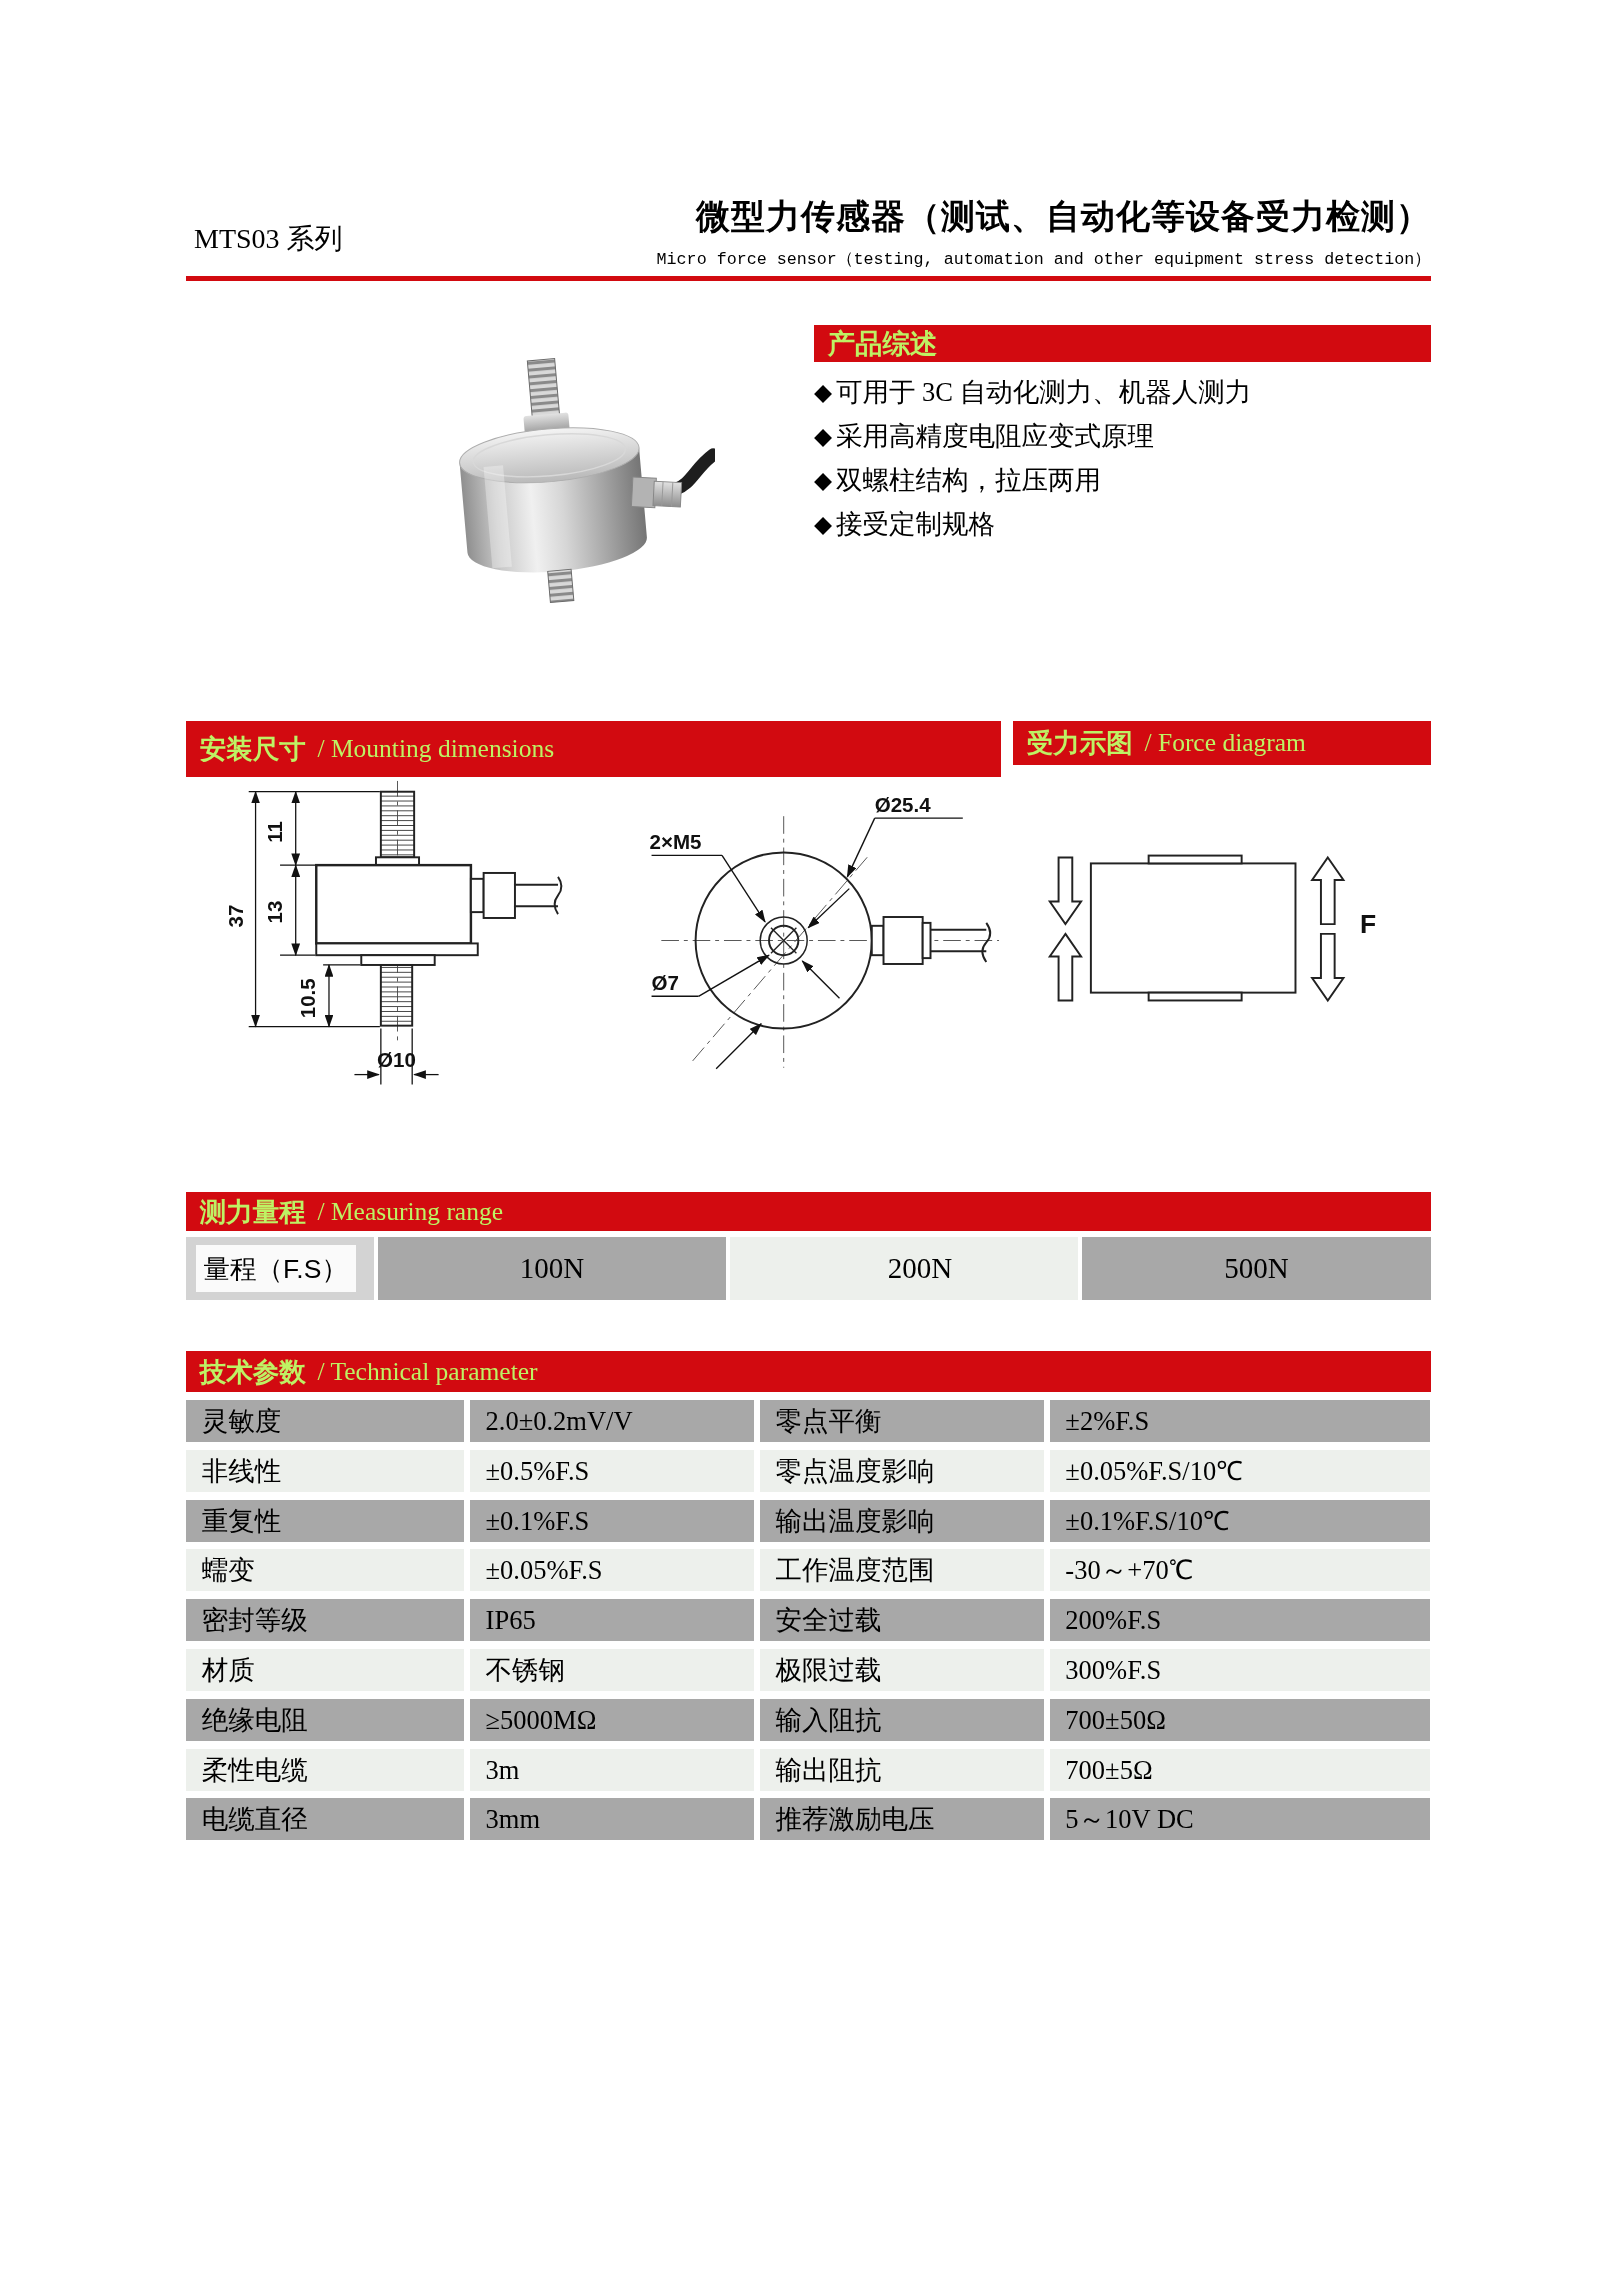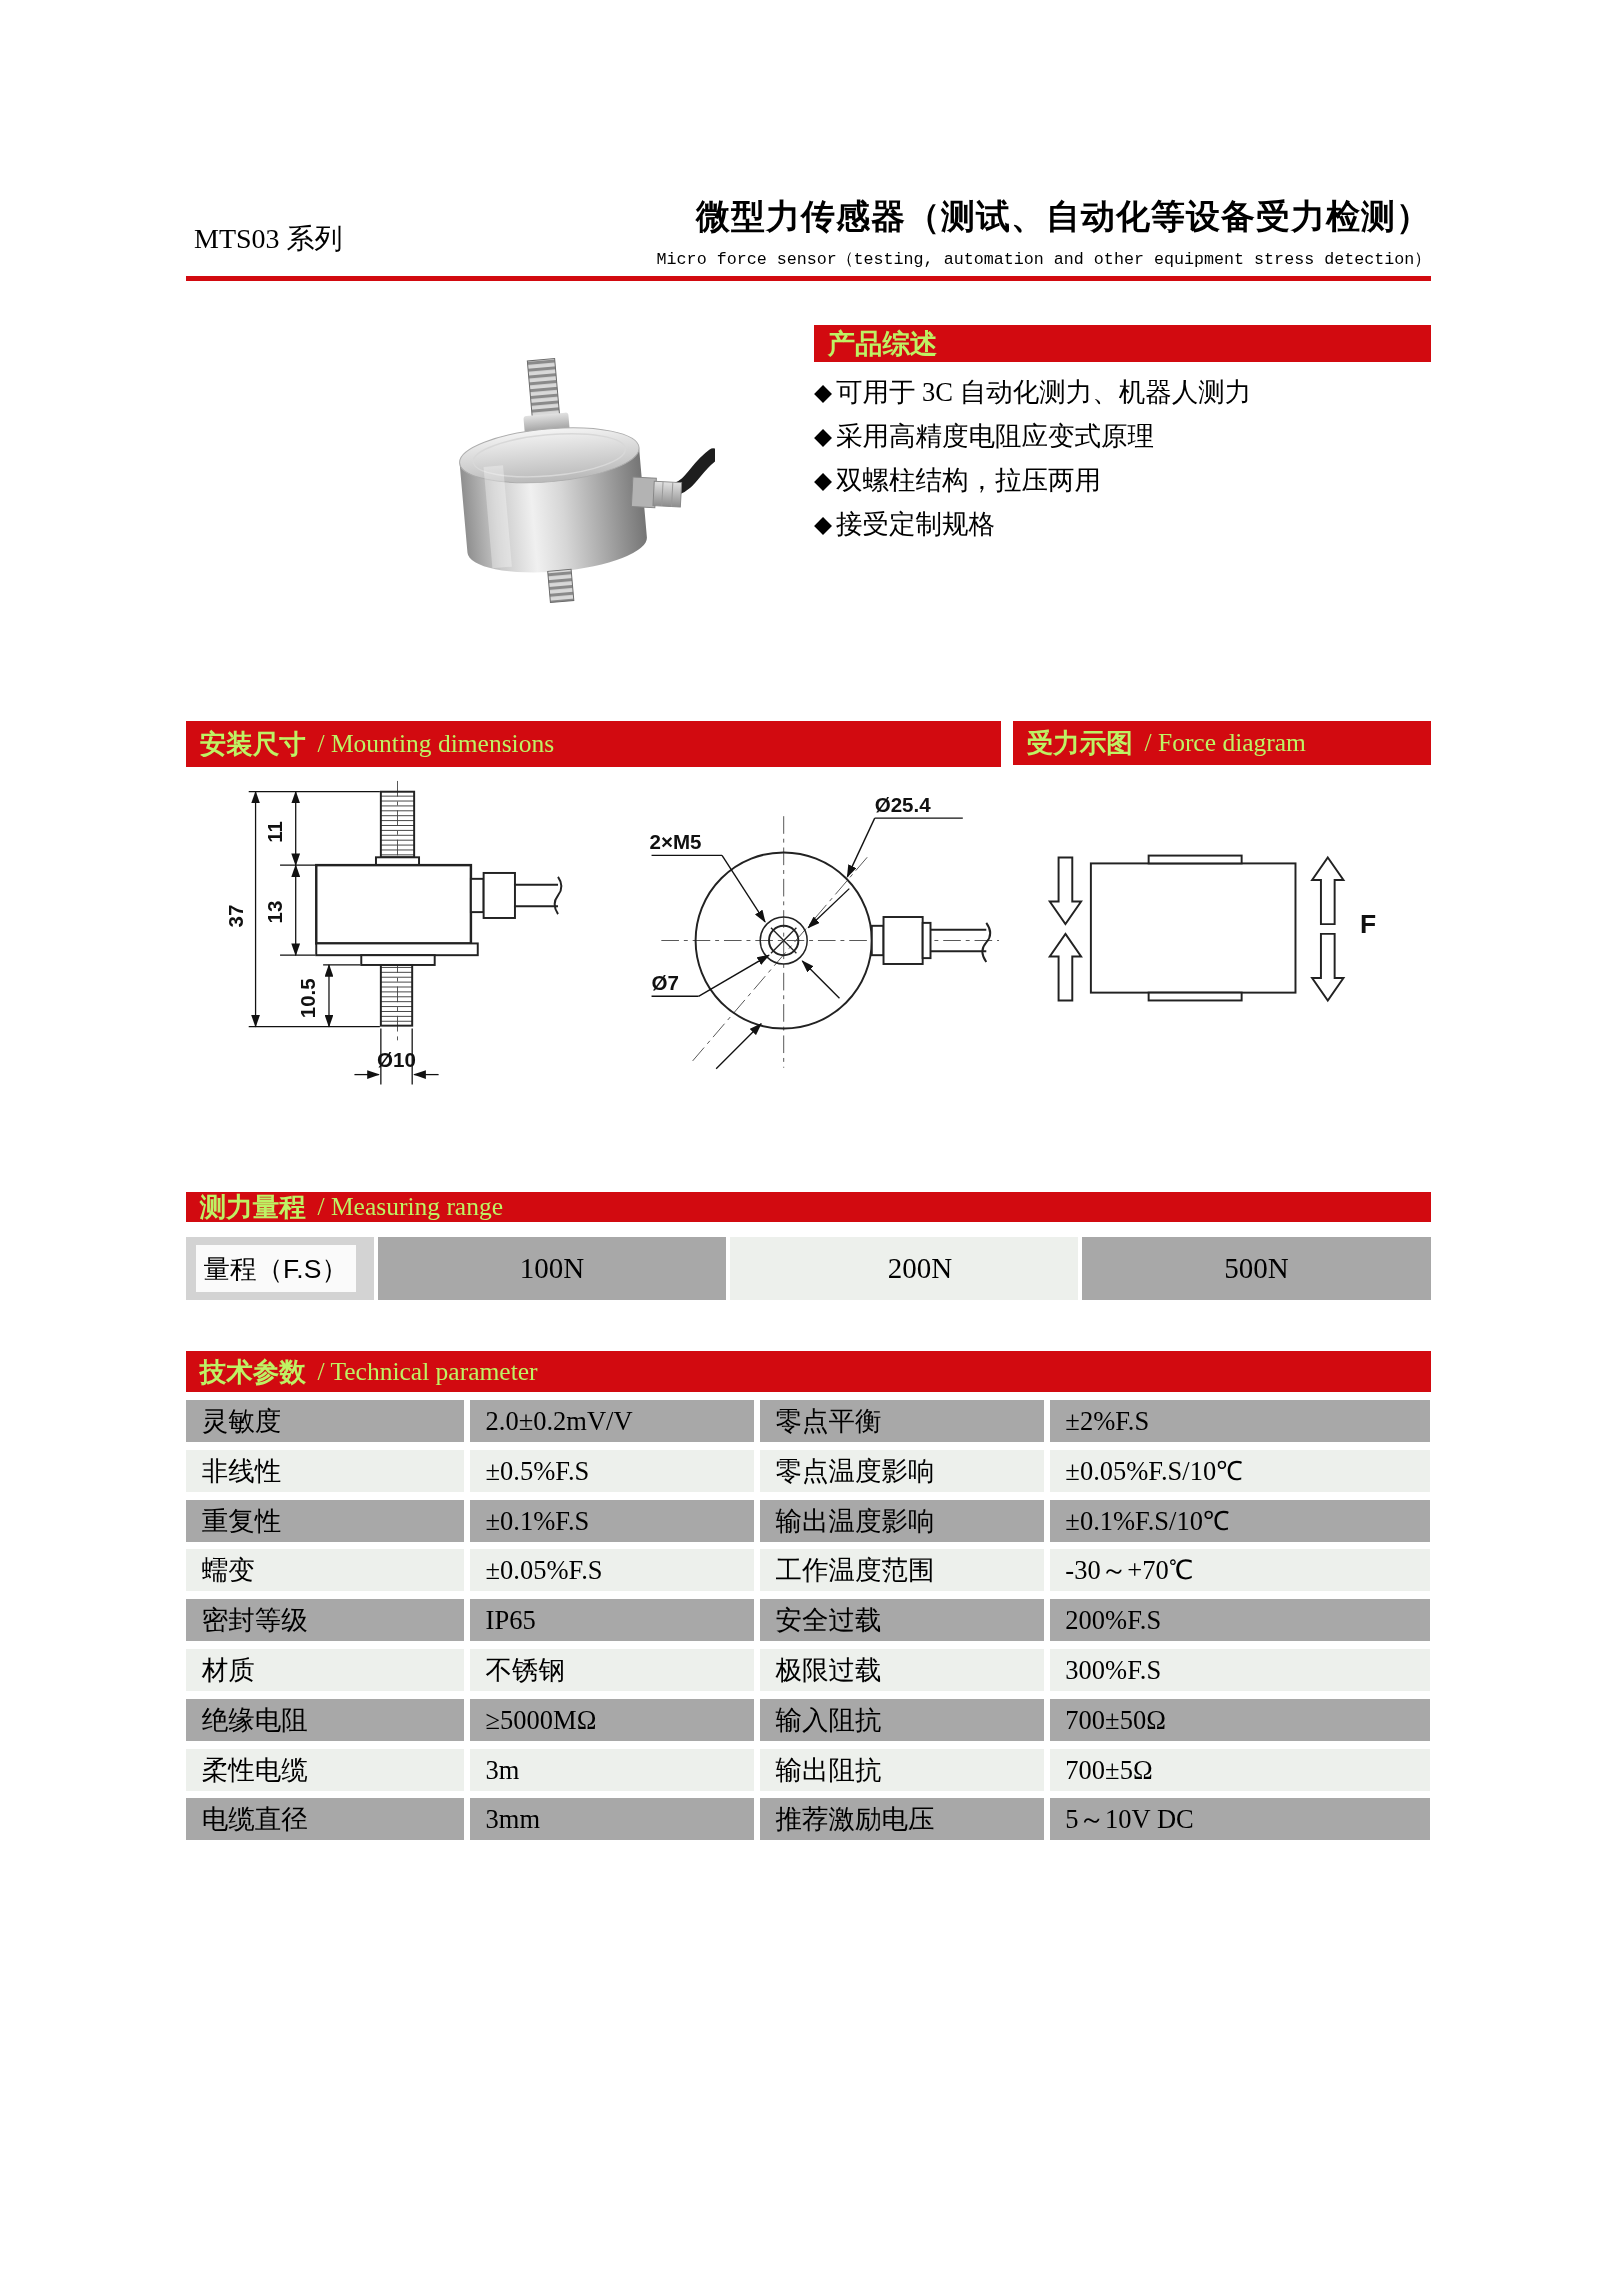--- a/index.html
+++ b/index.html
@@ -20,23 +20,23 @@
   .redbar .zh{font-weight:bold;font-size:26.5px;white-space:nowrap;}
   .redbar .en{font-family:"Liberation Serif",serif;font-size:25.5px;margin-left:11.8px;white-space:nowrap;}
 
   .overview-bar{left:814px;top:325px;width:617px;height:37px;}
   .overview-bar .zh{font-size:27.4px;}
   .bullets{left:814px;top:370px;width:627px;}
   .bullet-line{display:flex;align-items:center;height:44px;font-family:"Liberation Serif",serif;
                font-size:26.5px;white-space:nowrap;}
   .bullet-line .dia{font-size:23.5px;margin-right:3.9px;font-family:"DejaVu Sans",sans-serif;}
 
-  .mounting-bar{left:186px;top:721px;width:815px;height:46px;}
+  .mounting-bar{left:186px;top:721px;width:815px;height:56px;}
   .forcebar{left:1013px;top:721px;width:418px;height:44px;}
-  .range-bar{left:186px;top:1192px;width:1245px;height:30px;}
+  .range-bar{left:186px;top:1192px;width:1245px;height:39px;}
   .tech-bar{left:186px;top:1351px;width:1245px;height:41px;}
 
   
   .range-row{left:186px;top:1237px;width:1245px;height:63px;}
   .rcell{position:absolute;top:0;height:63px;line-height:63px;box-sizing:border-box;}
   .rlabel{left:0;width:188px;background:var(--labelcell,#d3d3d3);padding-left:9.8px;
           font-size:26.5px;display:flex;align-items:center;}
   .rlabel span{background:var(--inner,#fafafa);padding:5.9px 7.8px;line-height:normal;white-space:nowrap;}
   .rv{font-family:"Liberation Serif",serif;font-size:29px;text-align:center;}
   .rv0{left:192px;width:348px;background:var(--dark,#a8a8a8);}

